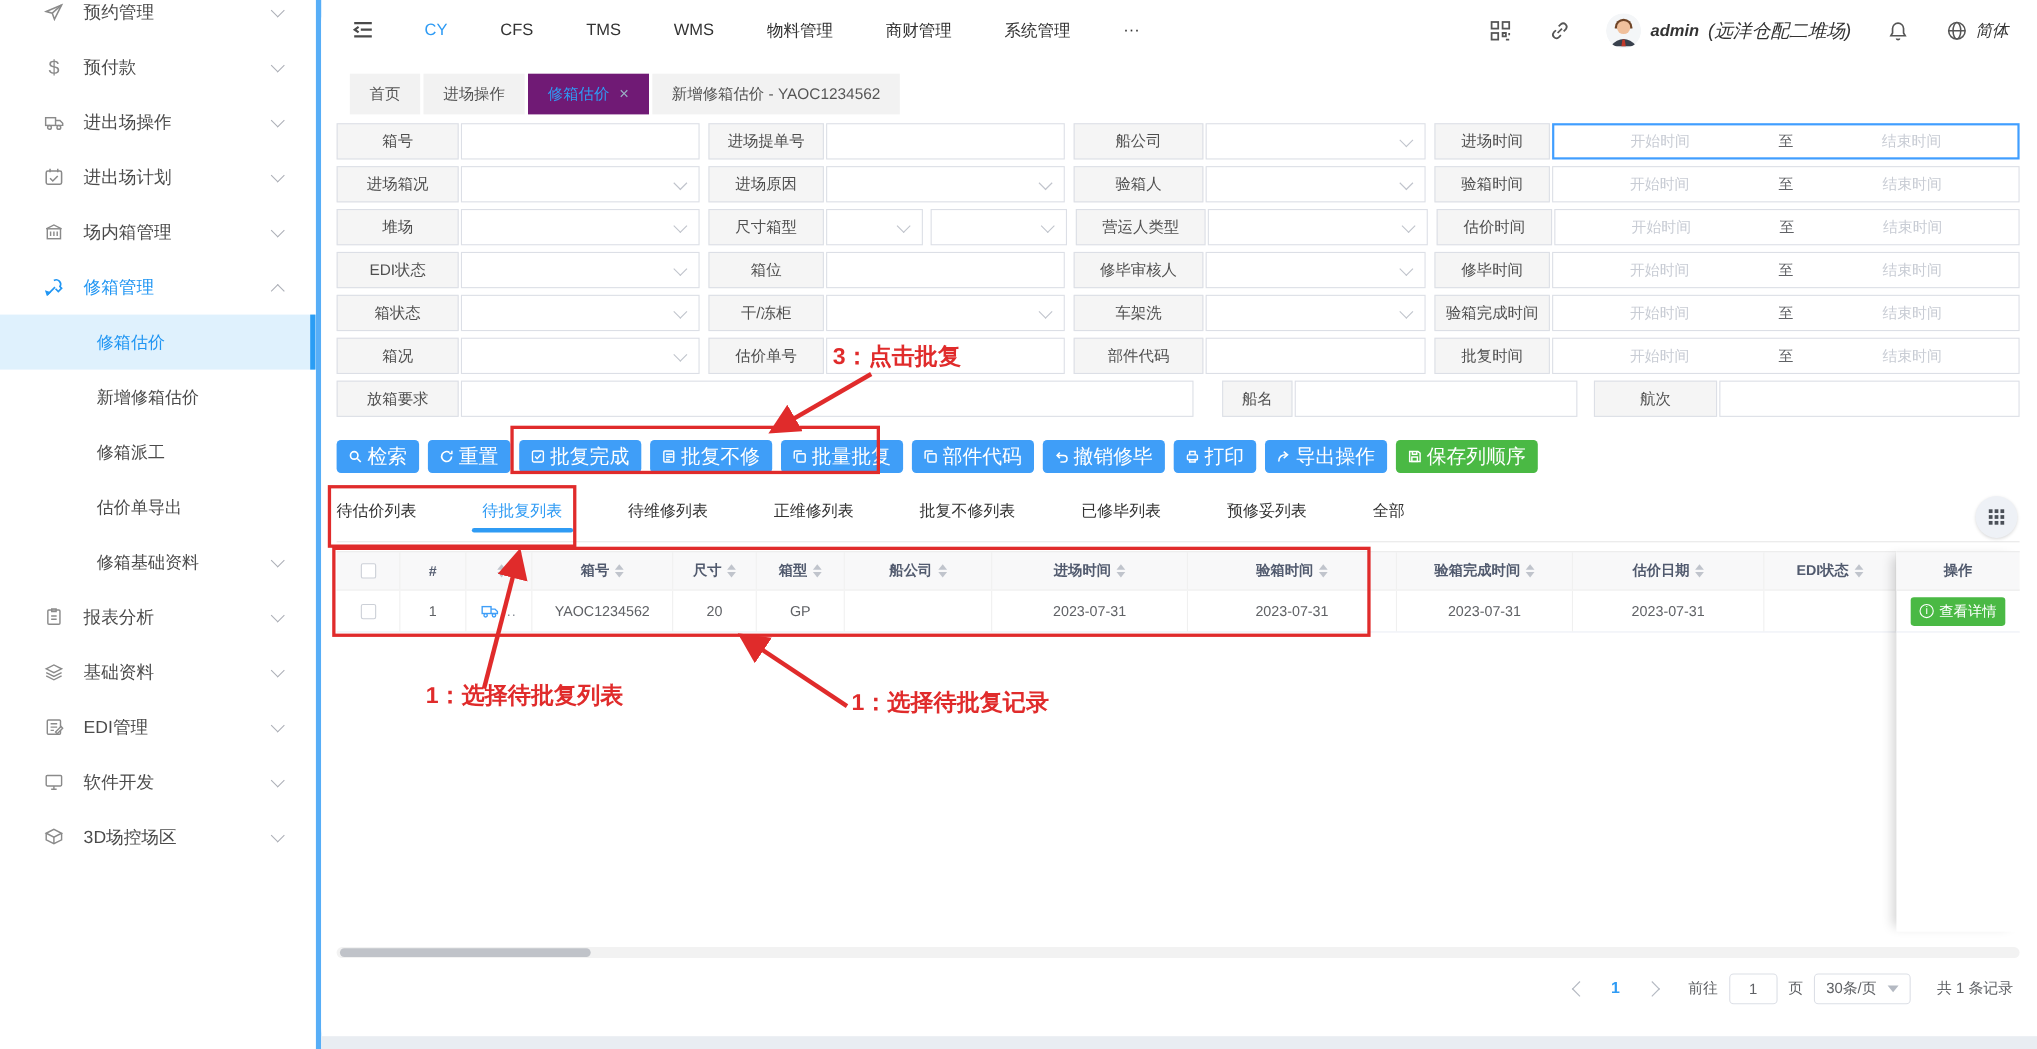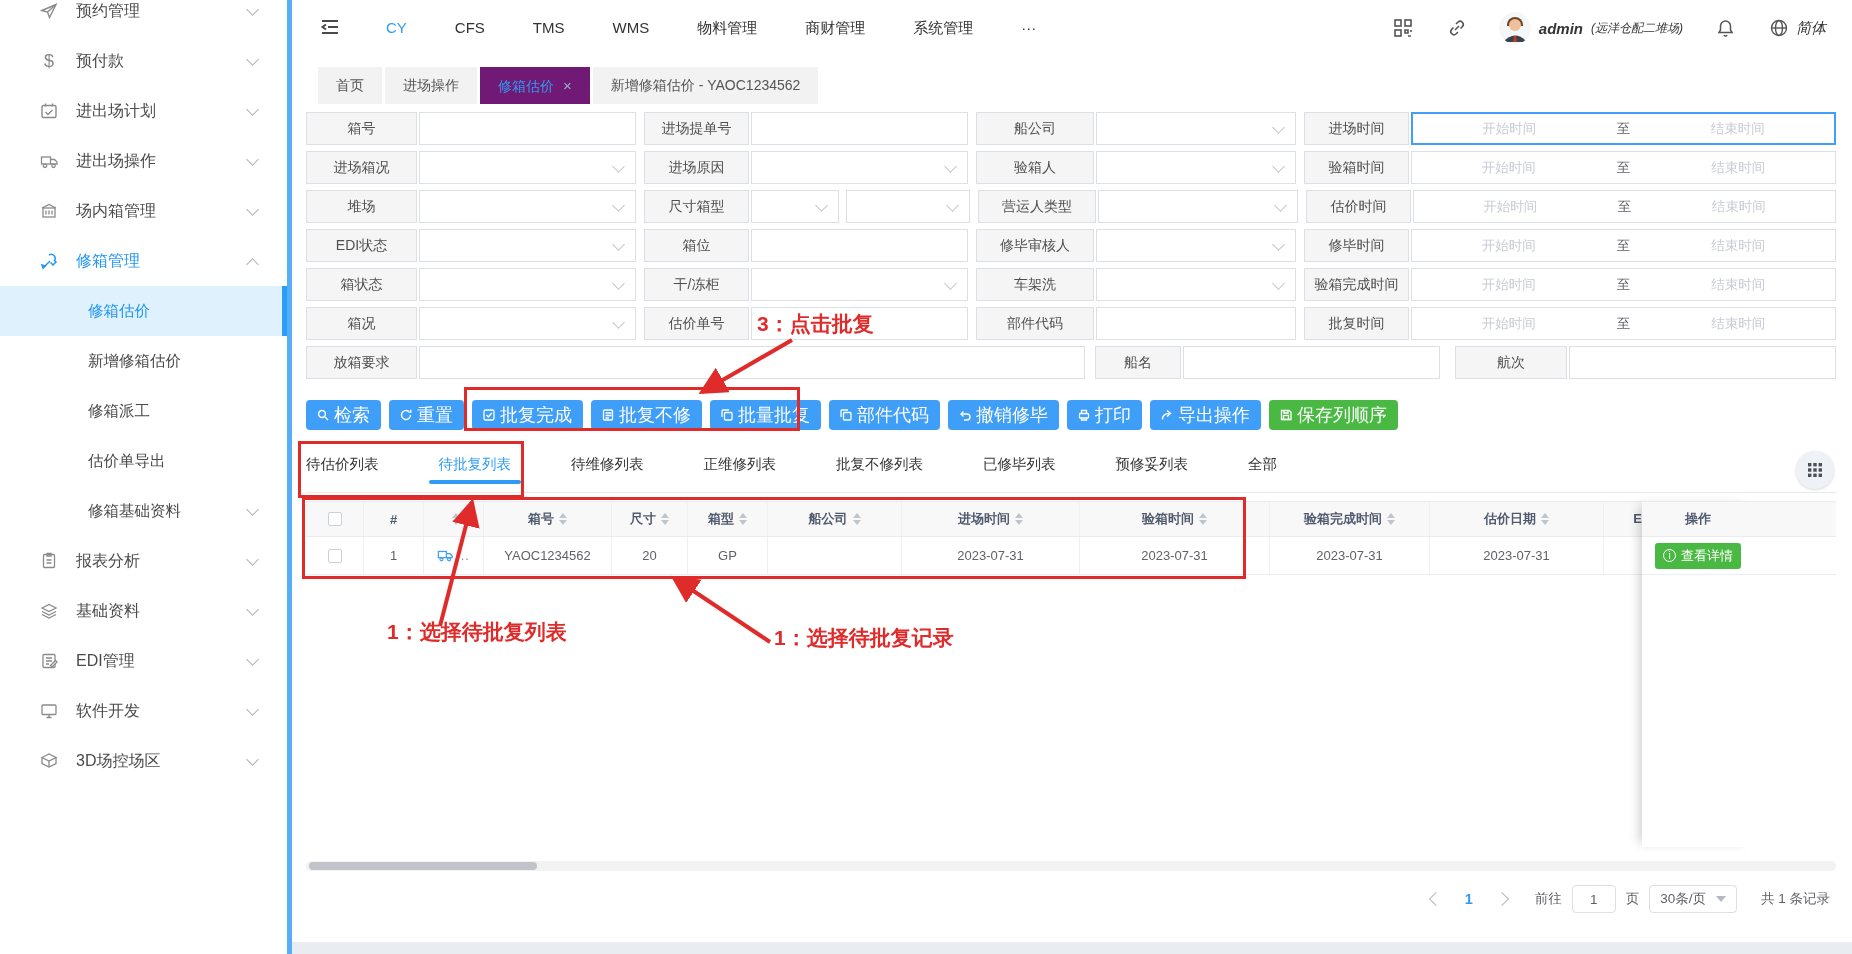--- a/index.html
+++ b/index.html
@@ -30,21 +30,21 @@
   .navbar{height:56px;display:flex;align-items:center;padding:0 26px;flex:0 0 56px;}
   .collapse-btn{width:26px;height:26px;color:#4a4a4a;cursor:pointer;}
   .nav-menu{display:flex;gap:48px;margin-left:42px;font-size:15px;color:#333;}
   .nav-menu .nv{cursor:pointer;white-space:nowrap;}
   .nav-menu .nv.active{color:#2f9bf4;}
   .nav-right{margin-left:auto;display:flex;align-items:center;gap:30px;font-style:italic;}
   .nav-ic{width:24px;height:24px;color:#555;cursor:pointer;display:flex;align-items:center;justify-content:center;}
   .user{display:flex;align-items:center;gap:8px;cursor:pointer;}
   .avatar{width:32px;height:32px;border-radius:50%;overflow:hidden;background:#fff;}
   .user-name{font-weight:bold;font-size:15px;}
-  .user-org{font-size:12px;}
+  .user-org{font-size:17px;}
   .lang{display:flex;align-items:center;gap:5px;font-size:15px;cursor:pointer;}
 
   
   .tabbar{height:48px;flex:0 0 48px;display:flex;align-items:flex-end;gap:3px;padding:0 16px 0 26px;}
   .ptab{height:37px;line-height:37px;padding:0 18px;background:#f2f2f2;color:#555;font-size:14px;cursor:pointer;white-space:nowrap;}
   .ptab.active{background:#701a75;color:#2f9bf4;}
   .ptab .close-x{margin-left:9px;color:#9ab0c4;font-size:15px;}
 
   
   .content{flex:1;position:relative;padding:8px 16px 0 14px;display:flex;flex-direction:column;}
@@ -59,21 +59,21 @@
   .w-l4{width:105px;margin-left:8px;} .w-f4{flex:1 1 auto !important;margin-left:2px;}
   .sel::after{content:'';position:absolute;right:12px;top:10px;width:8px;height:8px;border-right:1.6px solid #c0c4cc;border-bottom:1.6px solid #c0c4cc;transform:rotate(45deg);}
   .dbl{display:flex;flex:0 0 auto;width:219px;margin-left:2px;}
   .dbl .f-field{margin-left:0;}
   .dbl .d1{width:88px;} .dbl .d2{width:124px;margin-left:7px;}
   .drange{display:flex;align-items:center;color:#c8ccd4;font-size:13.5px;}
   .drange span{flex:1;text-align:center;}
   .drange .to{flex:0 0 36px;color:#606266;}
   .drange.focused{border:2px solid #409eff;}
   .r7-f1{width:666px;margin-left:2px;}
-  .r7-l2{width:86px;margin-left:10px;}
+  .r7-l2{width:64px;margin-left:26px;}
   .r7-f2{width:257px;margin-left:2px;}
   .r7-l3{width:112px;margin-left:15px;}
 
   
   .toolbar{display:flex;margin-top:14px;height:32px;align-items:center;}
   .tbtn{height:30px;background:#3f9ef8;color:#fff;border:none;border-radius:4px;font-size:18px;padding:0 11px;margin-right:8px;display:inline-flex;align-items:center;gap:5px;cursor:pointer;white-space:nowrap;font-family:inherit;}
   .tbtn svg{flex:0 0 auto;}
   .tbtn.green{background:#4ab944;}
 
   
@@ -92,21 +92,21 @@
   .th .cell{font-weight:bold;color:#515a6e;}
   .td .cell{color:#606266;}
   .c-cb{width:58px;} .c-num{width:60px;} .c-ico{width:60px;} .c-box{width:128px;}
   .c-size{width:76px;} .c-type{width:80px;} .c-ship{width:134px;} .c-in{width:178px;}
   .c-chk{width:190px;} .c-chkd{width:160px;} .c-est{width:174px;} .c-edi{width:120px;}
   .cb{width:14px;height:14px;border:1px solid #ccd0d7;border-radius:2px;background:#fff;display:inline-block;}
   .caret{display:inline-flex;flex-direction:column;margin-left:5px;gap:2px;}
   .caret i{width:0;height:0;border-left:4px solid transparent;border-right:4px solid transparent;}
   .caret .up{border-bottom:5px solid #c0c4cc;}
   .caret .dn{border-top:5px solid #c0c4cc;}
-  .op-col{position:absolute;left:1336px;top:0;width:112px;height:346px;background:#fff;box-shadow:-7px 0 10px -4px rgba(0,0,0,.18);}
+  .op-col{position:absolute;left:1418px;top:0;width:112px;height:346px;background:#fff;box-shadow:-7px 0 10px -4px rgba(0,0,0,.18);}
   .op-h{height:36px;background:#f8f8f9;border-top:1px solid #ebebeb;border-bottom:1px solid #ebebeb;display:flex;align-items:center;justify-content:center;font-size:13px;font-weight:bold;color:#515a6e;}
   .op-b{height:38px;display:flex;align-items:center;justify-content:center;border-bottom:1px solid #ebeef5;}
   .gbtn{background:#4ab944;color:#fff;border:none;border-radius:3px;height:26px;padding:0 8px;font-size:13px;display:inline-flex;align-items:center;gap:5px;cursor:pointer;font-family:inherit;}
   .gbtn .i-circ{width:13px;height:13px;border-radius:50%;border:1px solid #fff;font-size:10px;line-height:12px;text-align:center;font-style:normal;}
   .truck-cell{color:#3f9ef8;gap:2px;}
   .truck-cell .dots{color:#8a8f98;letter-spacing:1px;}
 
   
   .hscroll{height:10px;background:#f2f2f2;border-radius:5px;flex:0 0 10px;position:relative;}
   .hthumb{position:absolute;left:3px;top:1px;width:228px;height:8px;background:#c0c3c9;border-radius:4px;cursor:pointer;}
@@ -147,38 +147,38 @@
       <span>预约管理</span>
       <span class="chev down"></span>
     </div>
     <div class="side-item">
       <span class="s-icon">$</span>
       <span>预付款</span>
       <span class="chev down"></span>
     </div>
     <div class="side-item">
       <span class="s-icon">
-        <svg width="18" height="18" viewBox="0 0 18 18" fill="none" stroke="currentColor" stroke-width="1.4">
-            <rect x="2" y="3.5" width="14" height="12" rx="1.5"></rect>
-            <path d="M5.5 1.5 v3 M12.5 1.5 v3 M5.5 10 l2.5 2.5 l4.5 -4.5"></path>
-          </svg>
-      </span>
-      <span>进出场计划</span>
-      <span class="chev down"></span>
-    </div>
-    <div class="side-item">
-      <span class="s-icon">
         <svg width="19" height="19" viewBox="0 0 19 19" fill="none" stroke="currentColor" stroke-width="1.3">
             <rect x="1.5" y="5" width="9" height="7"></rect>
             <path d="M10.5 7.5 h4 l2.5 2.5 v2 h-6.5"></path>
             <circle cx="5" cy="13.8" r="1.7"></circle>
             <circle cx="13.5" cy="13.8" r="1.7"></circle>
           </svg>
       </span>
       <span>进出场操作</span>
+      <span class="chev down"></span>
+    </div>
+    <div class="side-item">
+      <span class="s-icon">
+        <svg width="18" height="18" viewBox="0 0 18 18" fill="none" stroke="currentColor" stroke-width="1.4">
+            <rect x="2" y="3.5" width="14" height="12" rx="1.5"></rect>
+            <path d="M5.5 1.5 v3 M12.5 1.5 v3 M5.5 10 l2.5 2.5 l4.5 -4.5"></path>
+          </svg>
+      </span>
+      <span>进出场计划</span>
       <span class="chev down"></span>
     </div>
     <div class="side-item">
       <span class="s-icon">
         <svg width="18" height="18" viewBox="0 0 18 18" fill="none" stroke="currentColor" stroke-width="1.3">
             <path d="M2 6 L9 2.5 L16 6"></path>
             <rect x="3" y="6" width="12" height="9"></rect>
             <path d="M6 8.5 v4 M9 8.5 v4 M12 8.5 v4"></path>
           </svg>
       </span>

